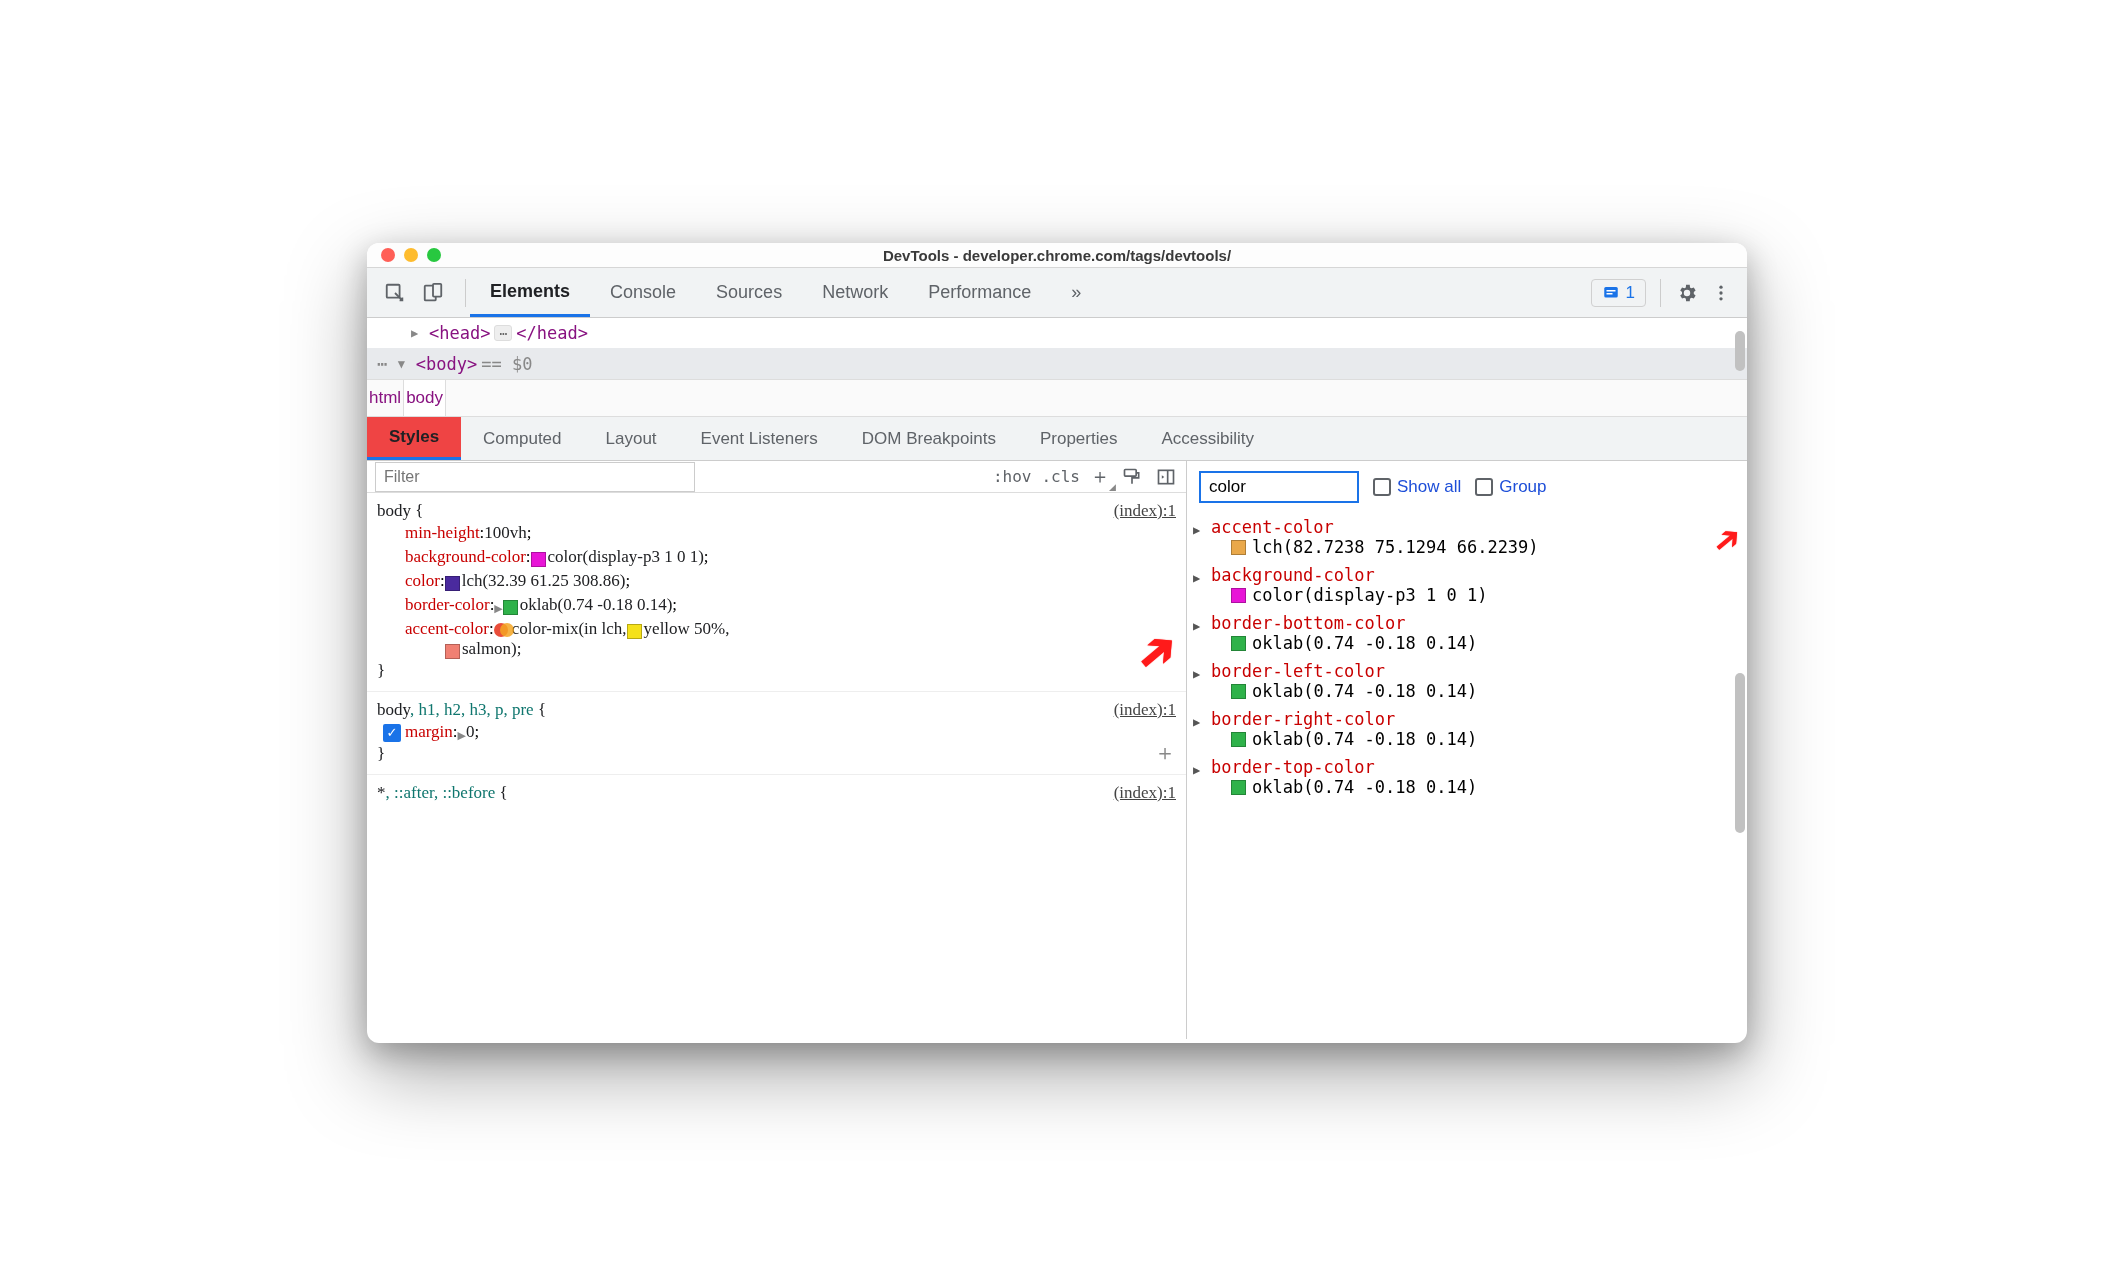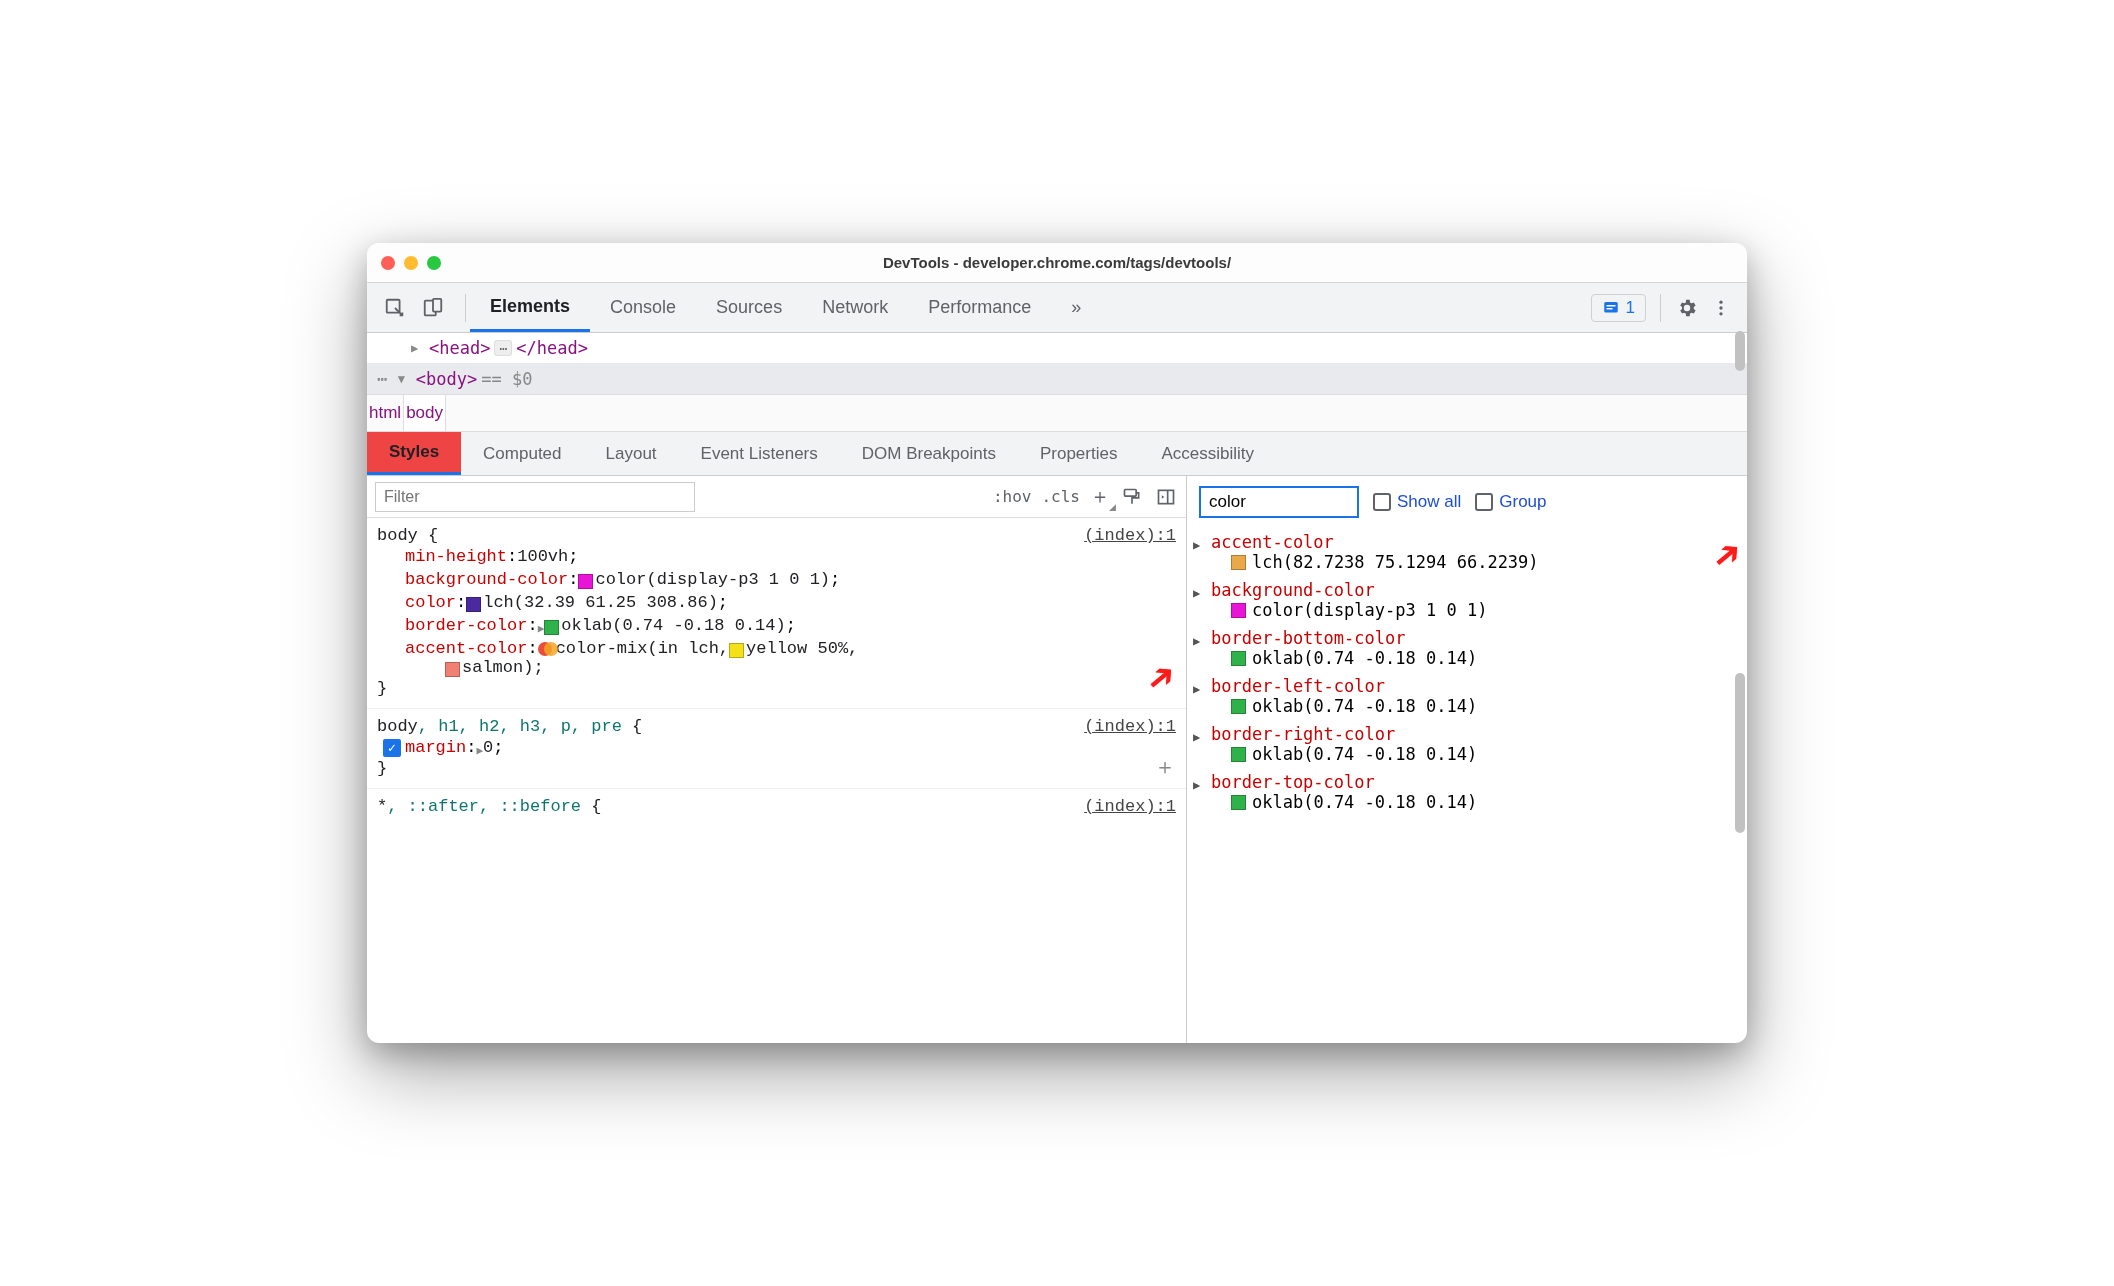--- a/index.html
+++ b/index.html
@@ -14,21 +14,21 @@
 .frame {
   width: 1380px;
   height: 800px;
   position: relative;
   background: #fff;
   border-radius: 12px;
   box-shadow: 0 30px 80px rgba(0,0,0,0.35), 0 10px 30px rgba(0,0,0,0.25);
   overflow: hidden;
 }
 .titlebar {
-  height: 40px;
+  height: 25px;
   display: flex;
   align-items: center;
   padding: 12px 14px;
   border-bottom: 1px solid #d6d6d6;
   position: relative;
   background: #fdfdfd;
 }
 .traffic { display: flex; gap: 9px; }
 .traffic span { width: 14px; height: 14px; border-radius: 50%; }
 .tl-close { background: #ff5f57; }
@@ -84,31 +84,31 @@
   border-bottom: 1px solid #ccc; background: #f1f3f4;
 }
 .sub-tab {
   padding: 0 22px; display: flex; align-items: center; font-size: 17px; color: #5f6368; cursor: pointer;
 }
 .sub-tab.active { color: #202124; font-weight: 700; border-bottom: 3px solid #1a73e8; background: #ef4444; }
 .content { display: flex; height: calc(100% - 36px - 50px - 54px - 38px - 44px); }
 .left-pane { flex: 1; border-right: 1px solid #ccc; overflow: hidden; display: flex; flex-direction: column; }
 .right-pane { width: 560px; overflow: hidden; display: flex; flex-direction: column; }
 .styles-toolbar {
-  display: flex; align-items: center; height: 42px; border-bottom: 1px solid #ddd;
+  display: flex; align-items: center; height: 32px; border-bottom: 1px solid #ddd;
   padding: 0 8px; gap: 10px; background: #fff;
 }
 .filter-input {
   flex: 0 0 320px; height: 30px; border: 1px solid #ccc; padding: 0 8px;
   font-size: 16px; font-family: inherit; color: #333;
 }
 .hov, .cls { font-family: Menlo, monospace; font-size: 16px; color: #5f6368; cursor: pointer; }
 .plus { font-size: 20px; color: #5f6368; cursor: pointer; position: relative; }
 .plus::after { content: "◢"; font-size: 9px; position: absolute; bottom: -2px; right: -6px; color: #888; }
-.styles-body { flex: 1; overflow: auto; font-family: Liberation Mono, monospace; font-size: 17px; }
+.styles-body { flex: 1; overflow: auto; font-family: Liberation Serif, serif; font-size: 17px; }
 .rule { padding: 8px 10px 10px 10px; border-bottom: 1px solid #eee; position: relative; }
 .rule-header { display: flex; justify-content: space-between; }
 .selector { color: #202124; }
 .dimsel { color: #0f766e; }
 .source { color: #444; text-decoration: underline; cursor: pointer; margin-left: 20px; }
 .props { padding-left: 28px; }
 .prop-line { padding: 2px 0; display: flex; flex-wrap: wrap; align-items: flex-end; gap: 0; }
 .prop-name { color: #c80000; }
 .prop-val { color: #202124; }
 .sw {

